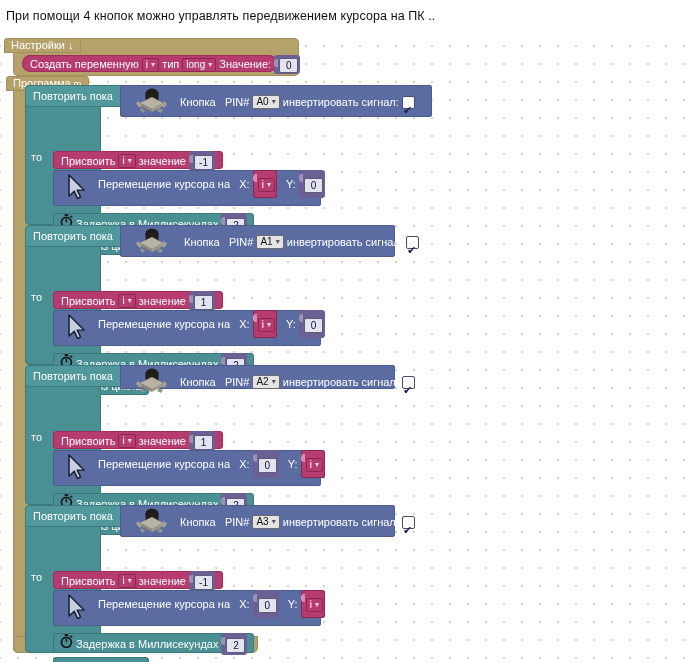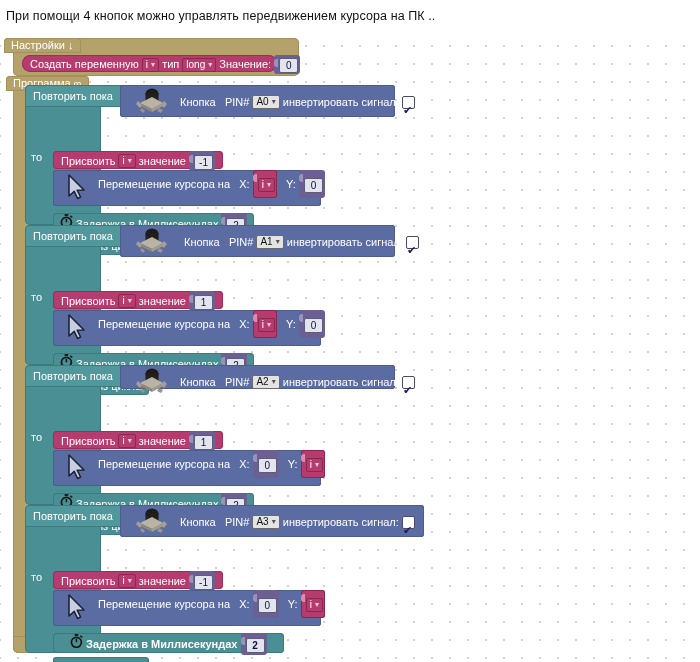--- a/index.html
+++ b/index.html
@@ -207,21 +207,21 @@
   </div>
 
   <div class="khaki" style="left:13px;top:605px;width:245px;height:17px;border-radius:0 0 6px 6px;"></div>
 
   <div class="teal" style="position:absolute;left:25px;top:54px;width:76px;height:140px;border-radius:5px;"></div>
 
   <div class="teal teal-light blk" style="left:25px;top:54px;width:100px;height:22px;line-height:22px;padding-left:8px;border-radius:5px 0 0 0;">
     <span>Повторить пока</span>
   </div>
 
-  <div class="blk blue" style="left:120px;top:54px;width:275px;height:32px;">
+  <div class="blk blue" style="left:120px;top:54px;width:312px;height:32px;">
     <span class="btn-icon" style="position:absolute;left:10px;top:2px;width:40px;height:28px;">
       <svg width="40" height="28" viewBox="0 0 40 28">
         <ellipse cx="22" cy="7" rx="6.5" ry="5.5" fill="#1d1a18"></ellipse>
         <rect x="15.5" y="6" width="13" height="8" fill="#211e1b"></rect>
         <ellipse cx="22" cy="14" rx="6.5" ry="4" fill="#2b2622"></ellipse>
         <path d="M10 16 L22 10 L33 16 L22 22 Z" fill="#b9b3a4"></path>
         <path d="M10 16 L22 22 L22 25 L10 19 Z" fill="#8e887a"></path>
         <path d="M33 16 L22 22 L22 25 L33 19 Z" fill="#a29c8e"></path>
         <path d="M8 14 L12 18 L10 21 L6 17 Z" fill="#a6a094"></path>
         <path d="M34 14 L37 17 L34 21 L31 18 Z" fill="#a6a094"></path>
@@ -453,21 +453,21 @@
   <div class="blk teal" style="left:53px;top:486px;height:18px;line-height:18px;padding:0 8px;border-radius:4px;">
     <span>Выход из цикла</span>
   </div>
 
   <div class="teal" style="position:absolute;left:25px;top:474px;width:76px;height:148px;border-radius:5px 5px 8px 5px;"></div>
 
   <div class="teal teal-light blk" style="left:25px;top:474px;width:100px;height:22px;line-height:22px;padding-left:8px;border-radius:5px 0 0 0;">
     <span>Повторить пока</span>
   </div>
 
-  <div class="blk blue" style="left:120px;top:474px;width:275px;height:32px;padding-left:29px;">
+  <div class="blk blue" style="left:120px;top:474px;width:275px;height:32px;">
     <span class="btn-icon" style="position:absolute;left:10px;top:2px;width:40px;height:28px;">
       <svg width="40" height="28" viewBox="0 0 40 28">
         <ellipse cx="22" cy="7" rx="6.5" ry="5.5" fill="#1d1a18"></ellipse>
         <rect x="15.5" y="6" width="13" height="8" fill="#211e1b"></rect>
         <ellipse cx="22" cy="14" rx="6.5" ry="4" fill="#2b2622"></ellipse>
         <path d="M10 16 L22 10 L33 16 L22 22 Z" fill="#b9b3a4"></path>
         <path d="M10 16 L22 22 L22 25 L10 19 Z" fill="#8e887a"></path>
         <path d="M33 16 L22 22 L22 25 L33 19 Z" fill="#a29c8e"></path>
         <path d="M8 14 L12 18 L10 21 L6 17 Z" fill="#a6a094"></path>
         <path d="M34 14 L37 17 L34 21 L31 18 Z" fill="#a6a094"></path>
@@ -510,21 +510,21 @@
         <span class="num">0</span>
       </span>
       &nbsp;
       <span class="lbl">Y:</span>
       <span class="pinkwrap">
         <span class="fld pinkfld drop">i</span>
       </span>
     </span>
   </div>
 
-  <div class="blk teal" style="left:53px;top:602px;height:20px;line-height:20px;padding:0 17px;border-radius:4px;font-weight:bold;">
+  <div class="blk teal" style="left:53px;top:602px;height:20px;line-height:20px;padding:0 7px;border-radius:4px;">
     <span class="stop-icon">
       <svg width="13" height="14" viewBox="0 0 13 14">
         <rect x="4.6" y="0" width="3.6" height="2" fill="#1c1c1c"></rect>
         <rect x="10" y="1.6" width="2.6" height="1.6" fill="#1c1c1c" transform="rotate(40 11 2.4)"></rect>
         <circle cx="6.4" cy="8.3" r="5" fill="none" stroke="#151515" stroke-width="1.7"></circle>
         <line x1="6.4" y1="8.3" x2="6.4" y2="5" stroke="#151515" stroke-width="1.5"></line>
       </svg>
     </span>
     <span class="lbl">Задержка в Миллисекундах</span>
     <span class="numwrap">

